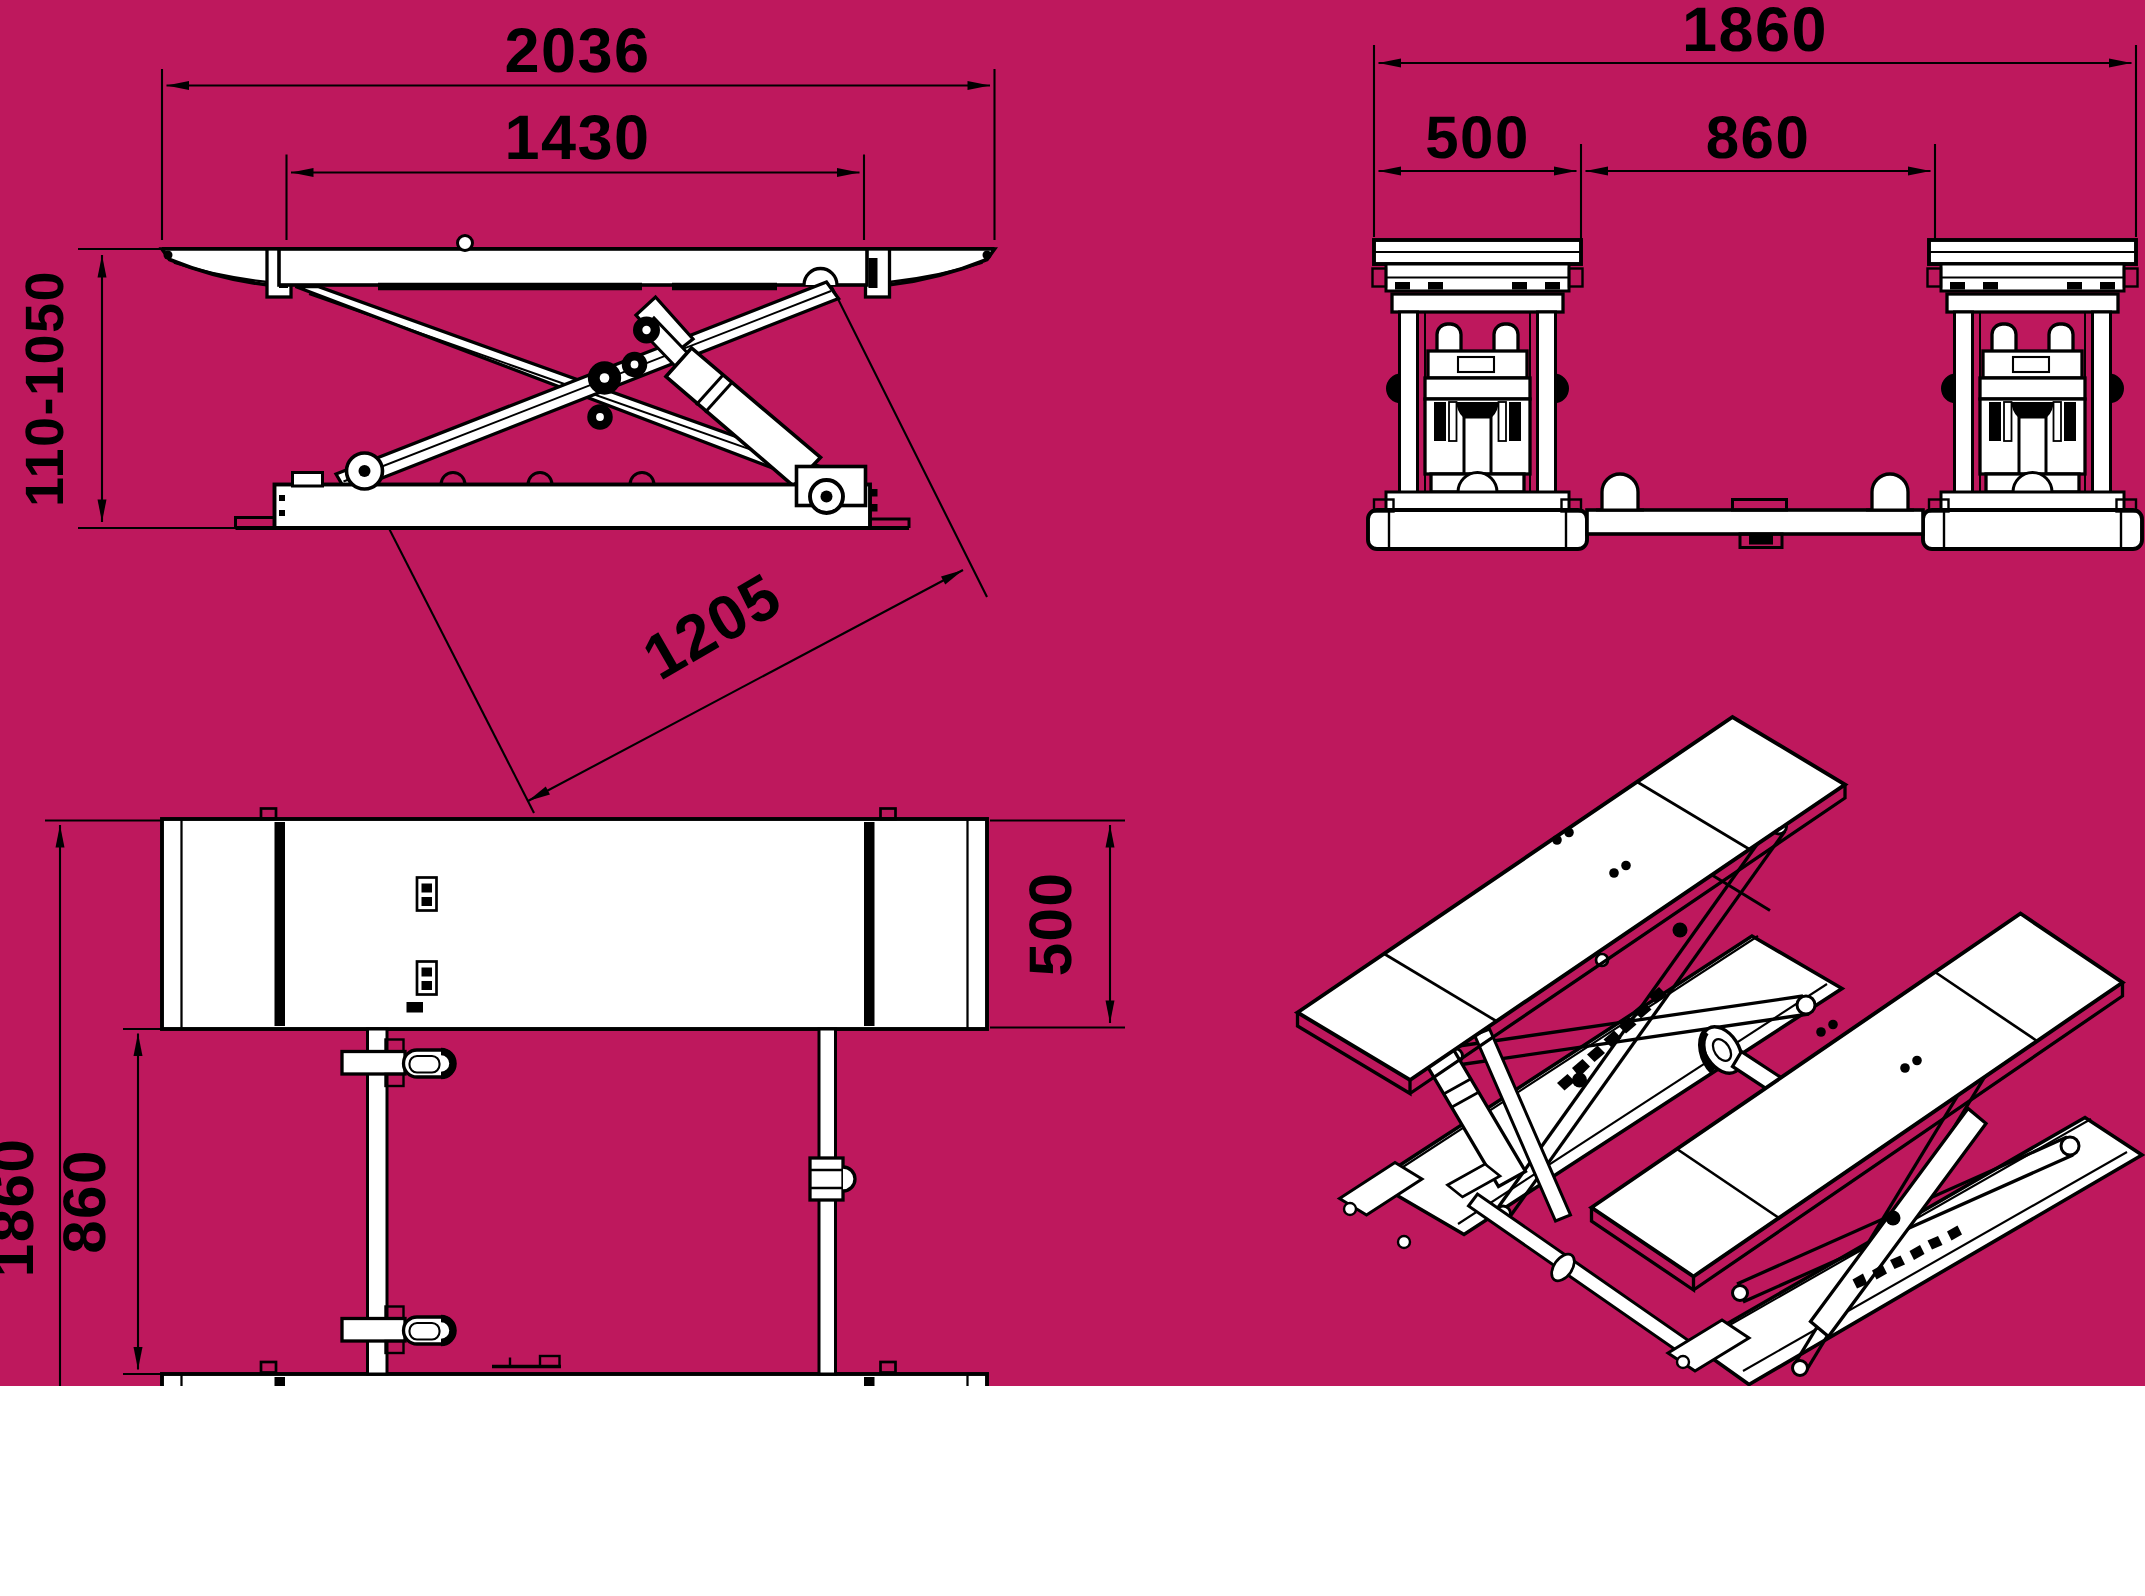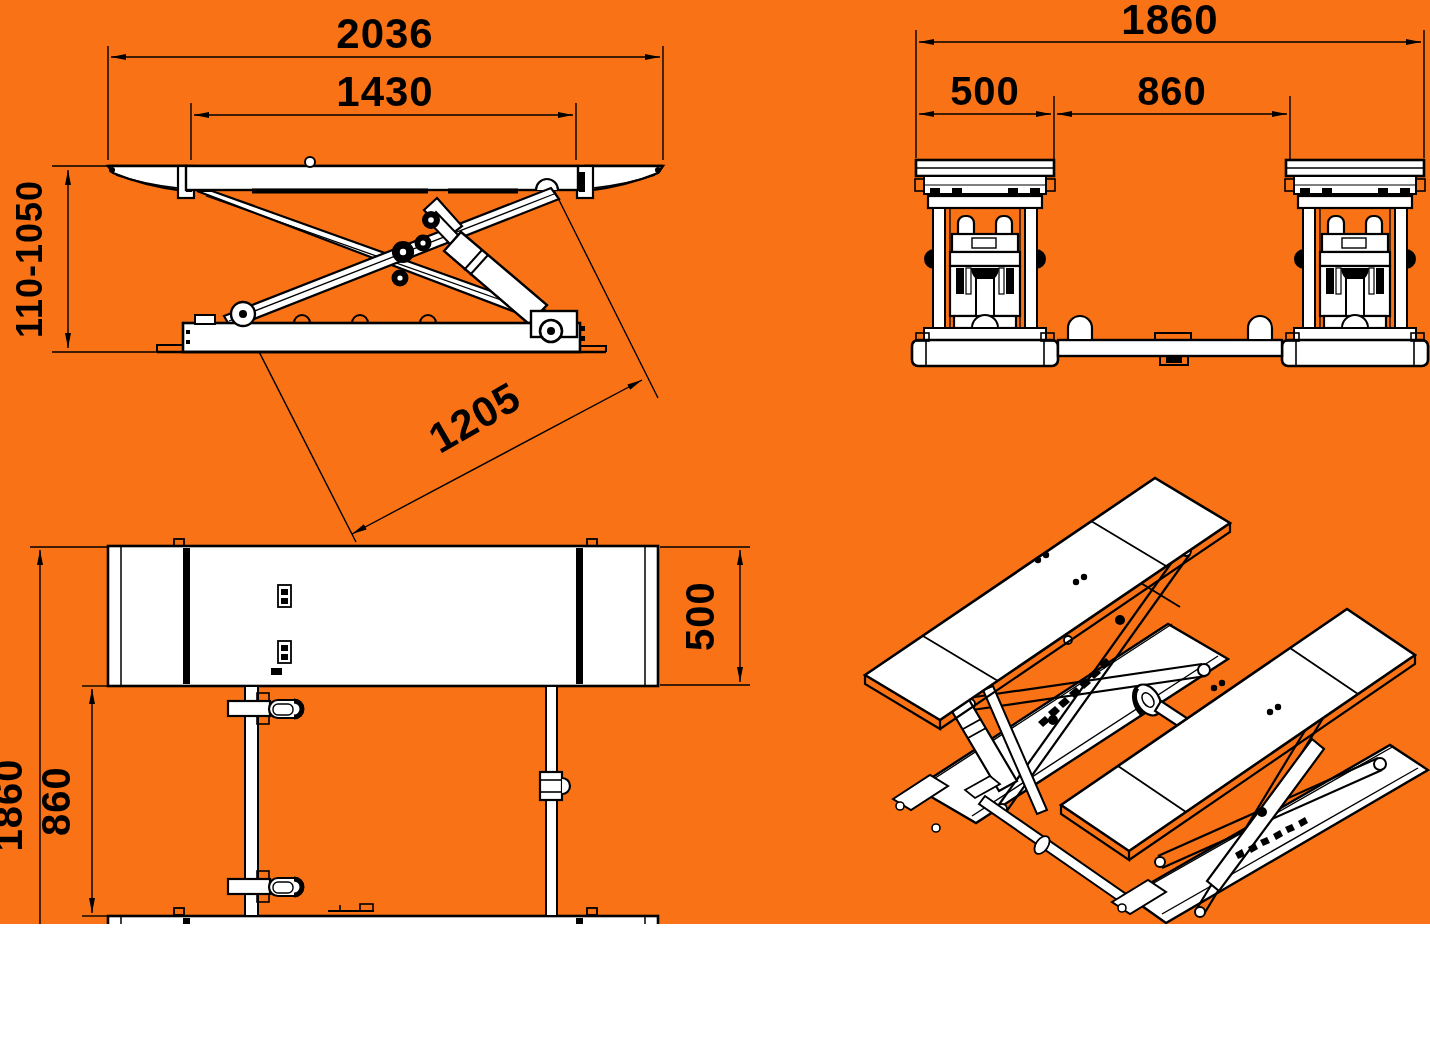--- a/index.html
+++ b/index.html
@@ -1,16 +1,16 @@
 <!DOCTYPE html>
 <html><head>
 <meta charset="utf-8">
 <style>
   html,body{margin:0;padding:0;background:#fff;}
-  .sheet{position:relative;width:1430px;height:924px;background:#f97316;overflow:hidden;
+  .sheet{position:relative;width:1430px;height:924px;background:#be185d;overflow:hidden;
          font-family:"Liberation Sans", sans-serif;}
   svg{display:block}
   text{font-family:"Liberation Sans","DejaVu Sans",sans-serif;font-weight:700;fill:#000;}
   .dimtxt{letter-spacing:1px;}
 </style>
 </head>
 <body>
 
 <div class="sheet">
 <svg width="1430" height="1064" viewBox="0 0 1430 1064">

